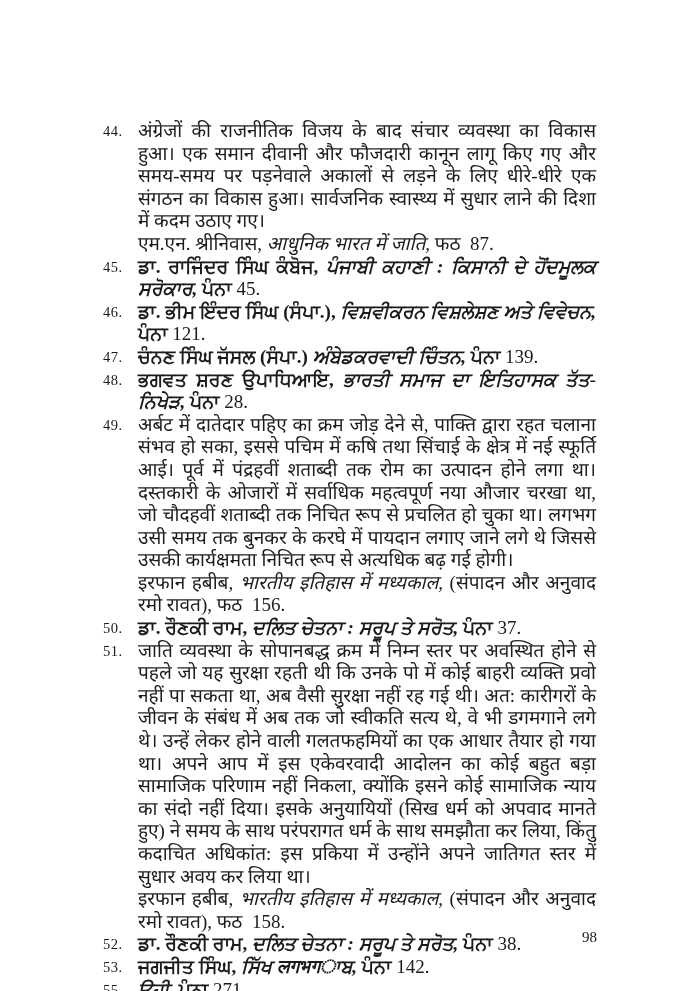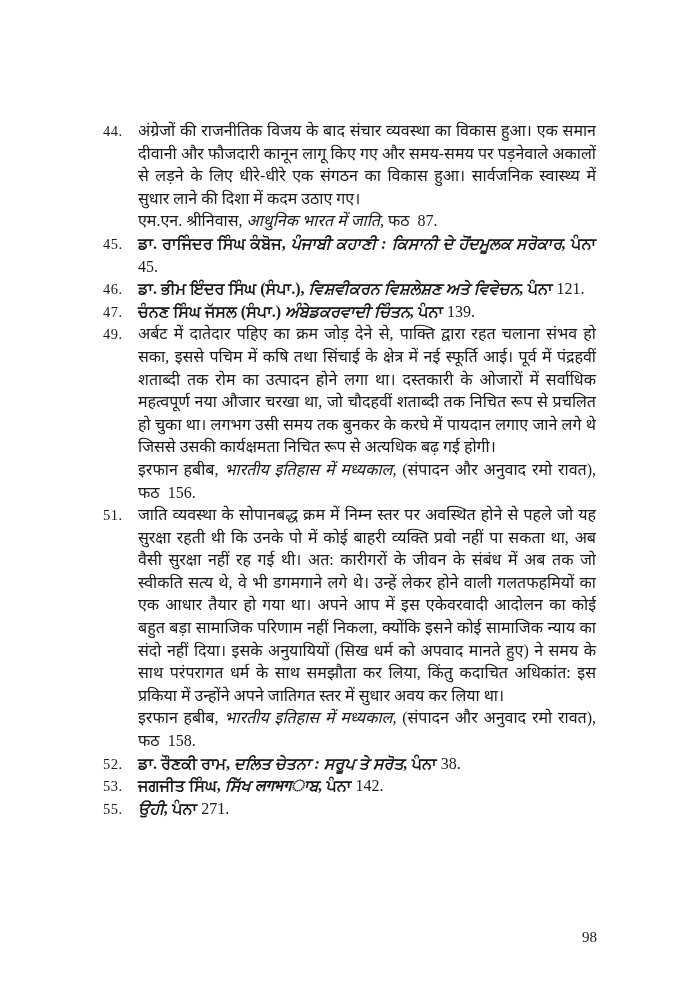--- a/index.html
+++ b/index.html
@@ -18,21 +18,21 @@
   .note { display: flex; align-items: flex-start; }
   .num {
     flex: 0 0 35px;
     font-size: 14.5px;
     line-height: 22.6px;
     letter-spacing: 0.5px;
   }
   .body { flex: 1; min-width: 0; }
   .block {
     margin: 0;
-    font-size: 16px;
+    font-size: 19px;
     line-height: 22.6px;
     text-align: justify;
     text-justify: inter-word;
   }
   .run { white-space: pre-wrap; }
   .run.i { font-style: italic; }
   
   .block.pa { font-weight: bold; }
   .run.wn { font-weight: normal; }
   .pageno {
@@ -67,24 +67,36 @@
           <p class="block pa" lang="pa"><span class="run">ਡਾ. ਭੀਮ ਇੰਦਰ ਸਿੰਘ (ਸੰਪਾ.), </span><span class="run i">ਵਿਸ਼ਵੀਕਰਨ ਵਿਸ਼ਲੇਸ਼ਣ ਅਤੇ ਵਿਵੇਚਨ,</span><span class="run"> ਪੰਨਾ </span><span class="run wn">121.</span></p>
         </div>
   </li>
       <li class="note">
     <span class="num">47.</span>
     <div class="body">
           <p class="block pa" lang="pa"><span class="run">ਚੰਨਣ ਸਿੰਘ ਜੱਸਲ (ਸੰਪਾ.) </span><span class="run i">ਅੰਬੇਡਕਰਵਾਦੀ ਚਿੰਤਨ,</span><span class="run"> ਪੰਨਾ </span><span class="run wn">139.</span></p>
         </div>
   </li>
       <li class="note">
+    <span class="num">48.</span>
+    <div class="body">
+          <p class="block pa" lang="pa"><span class="run">ਭਗਵਤ ਸ਼ਰਣ ਉਪਾਧਿਆਇ, </span><span class="run i">ਭਾਰਤੀ ਸਮਾਜ ਦਾ ਇਤਿਹਾਸਕ ਤੱਤ-ਨਿਖੇੜ,</span><span class="run"> ਪੰਨਾ </span><span class="run wn">28.</span></p>
+        </div>
+  </li>
+      <li class="note">
     <span class="num">49.</span>
     <div class="body">
           <p class="block hi" lang="hi"><span class="run">अर्बट में दातेदार पहिए का क्रम जोड़ देने से, पाक्ति द्वारा रहत चलाना संभव हो सका, इससे पचिम में कषि तथा सिंचाई के क्षेत्र में नई स्फूर्ति आई। पूर्व में पंद्रहवीं शताब्दी तक रोम का उत्पादन होने लगा था। दस्तकारी के ओजारों में सर्वाधिक महत्वपूर्ण नया औजार चरखा था, जो चौदहवीं शताब्दी तक निचित रूप से प्रचलित हो चुका था। लगभग उसी समय तक बुनकर के करघे में पायदान लगाए जाने लगे थे जिससे उसकी कार्यक्षमता निचित रूप से अत्यधिक बढ़ गई होगी।</span></p>
           <p class="block hi" lang="hi"><span class="run">इरफान हबीब, </span><span class="run i">भारतीय इतिहास में मध्यकाल,</span><span class="run"> (संपादन और अनुवाद रमो रावत), फठ&nbsp;&nbsp;156.</span></p>
+        </div>
+  </li>
+      <li class="note">
+    <span class="num">50.</span>
+    <div class="body">
+          <p class="block pa" lang="pa"><span class="run">ਡਾ. ਰੌਣਕੀ ਰਾਮ, </span><span class="run i">ਦਲਿਤ ਚੇਤਨਾ : ਸਰੂਪ ਤੇ ਸਰੋਤ,</span><span class="run"> ਪੰਨਾ </span><span class="run wn">37.</span></p>
         </div>
   </li>
       <li class="note">
     <span class="num">51.</span>
     <div class="body">
           <p class="block hi" lang="hi"><span class="run">जाति व्यवस्था के सोपानबद्ध क्रम में निम्न स्तर पर अवस्थित होने से पहले जो यह सुरक्षा रहती थी कि उनके पो में कोई बाहरी व्यक्ति प्रवो नहीं पा सकता था, अब वैसी सुरक्षा नहीं रह गई थी। अत: कारीगरों के जीवन के संबंध में अब तक जो स्वीकति सत्य थे, वे भी डगमगाने लगे थे। उन्हें लेकर होने वाली गलतफहमियों का एक आधार तैयार हो गया था। अपने आप में इस एकेवरवादी आदोलन का कोई बहुत बड़ा सामाजिक परिणाम नहीं निकला, क्योंकि इसने कोई सामाजिक न्याय का संदो नहीं दिया। इसके अनुयायियों (सिख धर्म को अपवाद मानते हुए) ने समय के साथ परंपरागत धर्म के साथ समझौता कर लिया, किंतु कदाचित अधिकांत: इस प्रकिया में उन्होंने अपने जातिगत स्तर में सुधार अवय कर लिया था।</span></p>
           <p class="block hi" lang="hi"><span class="run">इरफान हबीब, </span><span class="run i">भारतीय इतिहास में मध्यकाल,</span><span class="run"> (संपादन और अनुवाद रमो रावत), फठ&nbsp;&nbsp;158.</span></p>
         </div>
   </li>
       <li class="note">

